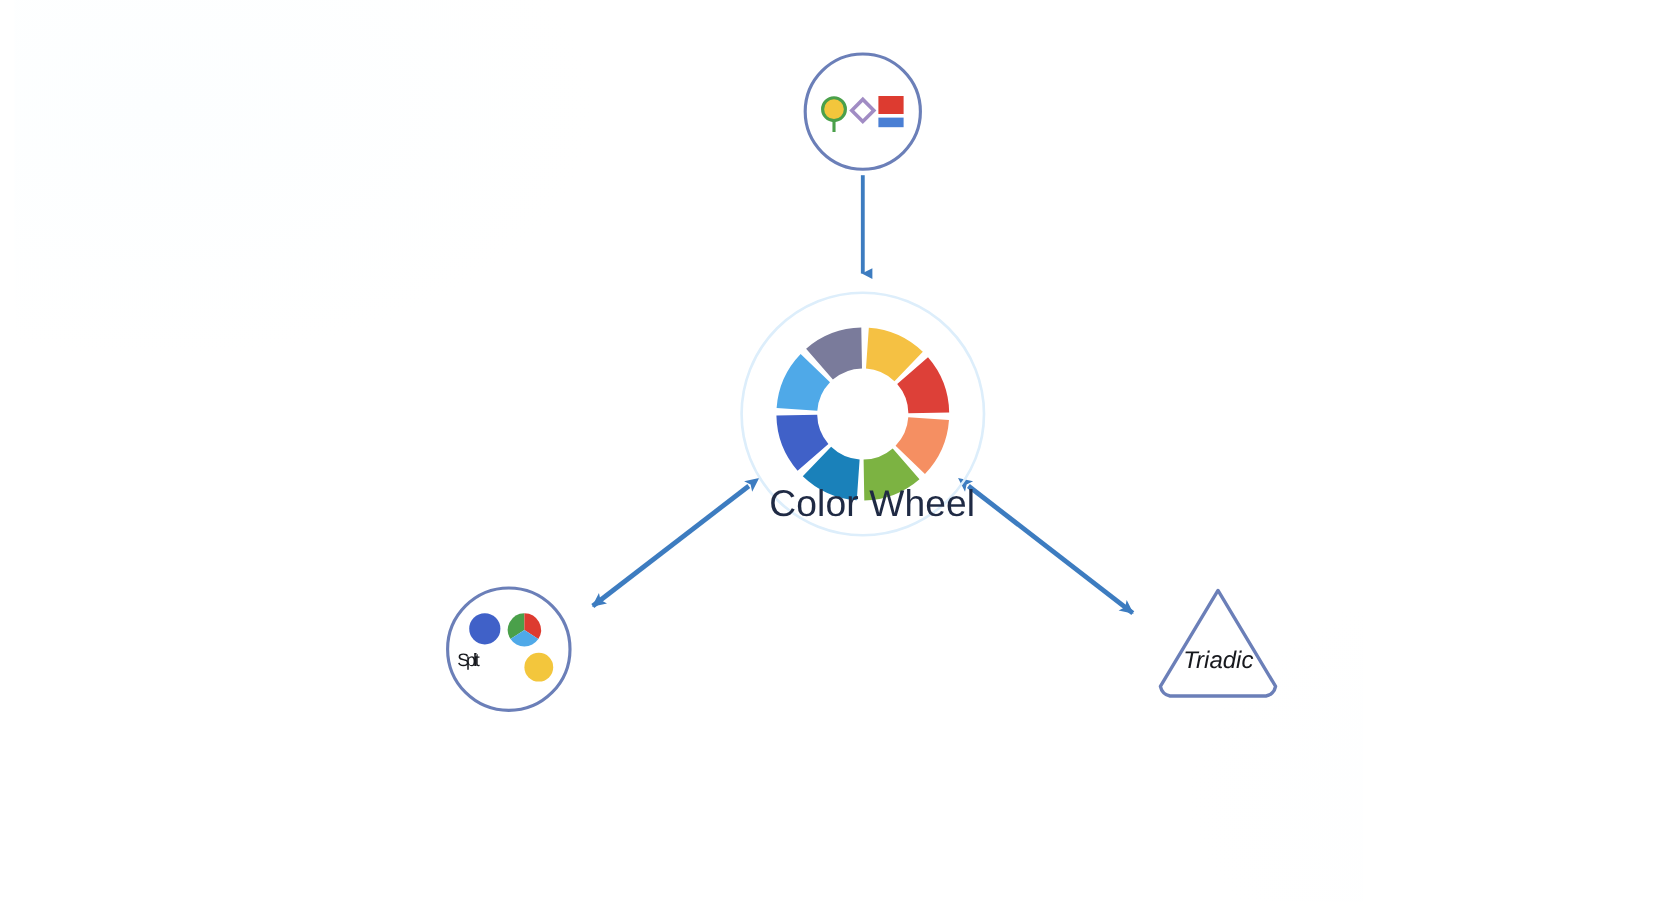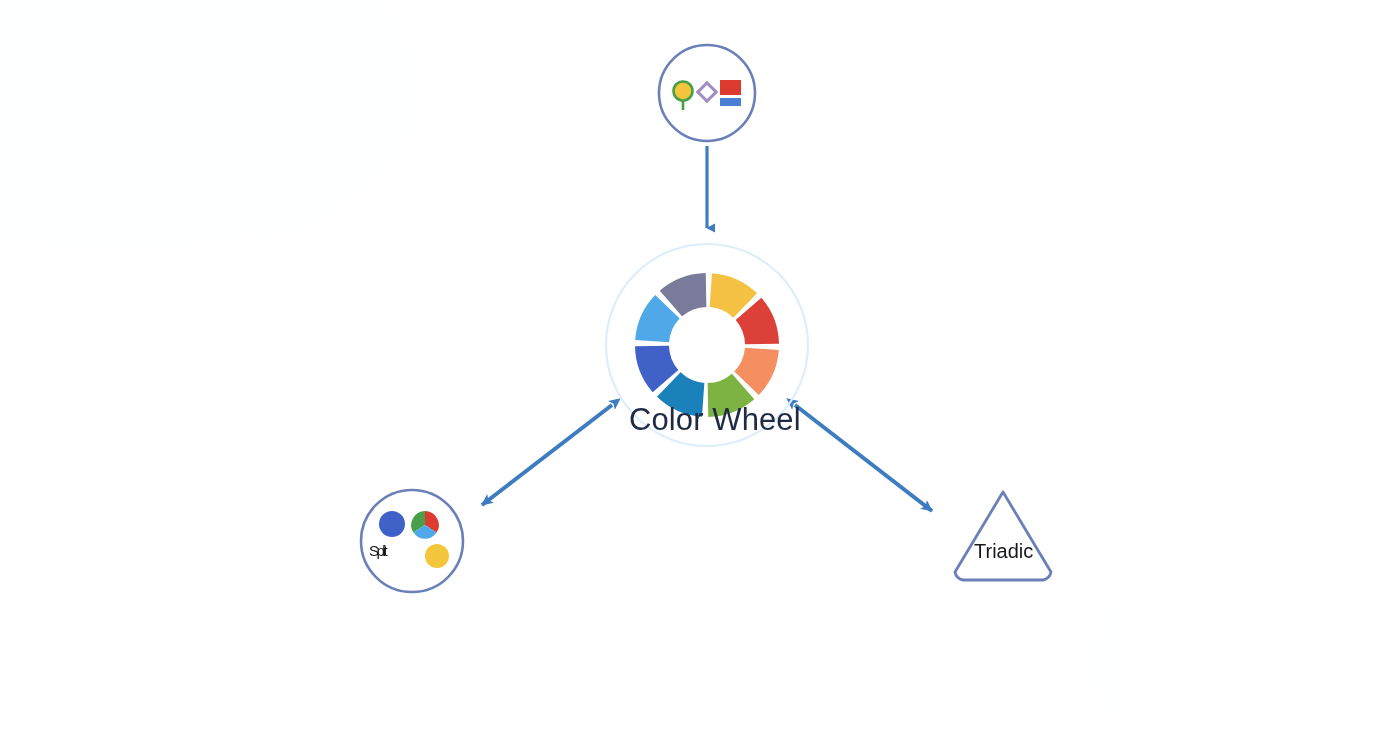--- a/index.html
+++ b/index.html
@@ -9,21 +9,21 @@
   body {
     width: 1392px;
     height: 752px;
     background: #ffffff;
     font-family: "Liberation Sans", sans-serif;
     overflow: hidden;
     position: relative;
   }
   #canvas {
     position: absolute;
-    left: 0; top: 0;
+    left: 12px; top: 0;
     width: 1124px;
     height: 752px;
     background:
       radial-gradient(ellipse 520px 300px at 120px 90px, #fcfeff 0%, rgba(252,254,255,0) 70%),
       radial-gradient(ellipse 420px 260px at 1270px 660px, #fdfeff 0%, rgba(253,254,255,0) 70%),
       #ffffff;
   }
   svg.layer {
     position: absolute;
     left: 0; top: 0;
@@ -50,20 +50,21 @@
     top: 542px;
     font-size: 15px;
     color: #16181d;
     letter-spacing: -2.6px;
   }
   #label-triadic {
     left: 974px;
     top: 540px;
     font-size: 20px;
     color: #16181d;
+    font-style: italic;
   }
 </style>
 </head>
 <body>
 
 <div id="canvas">
 
   <svg class="layer" viewBox="0 0 1392 752" xmlns="http://www.w3.org/2000/svg">
     <defs>
       <marker id="arrowDown" markerWidth="11" markerHeight="11" refX="5.5" refY="9.2" orient="auto" markerUnits="userSpaceOnUse">

